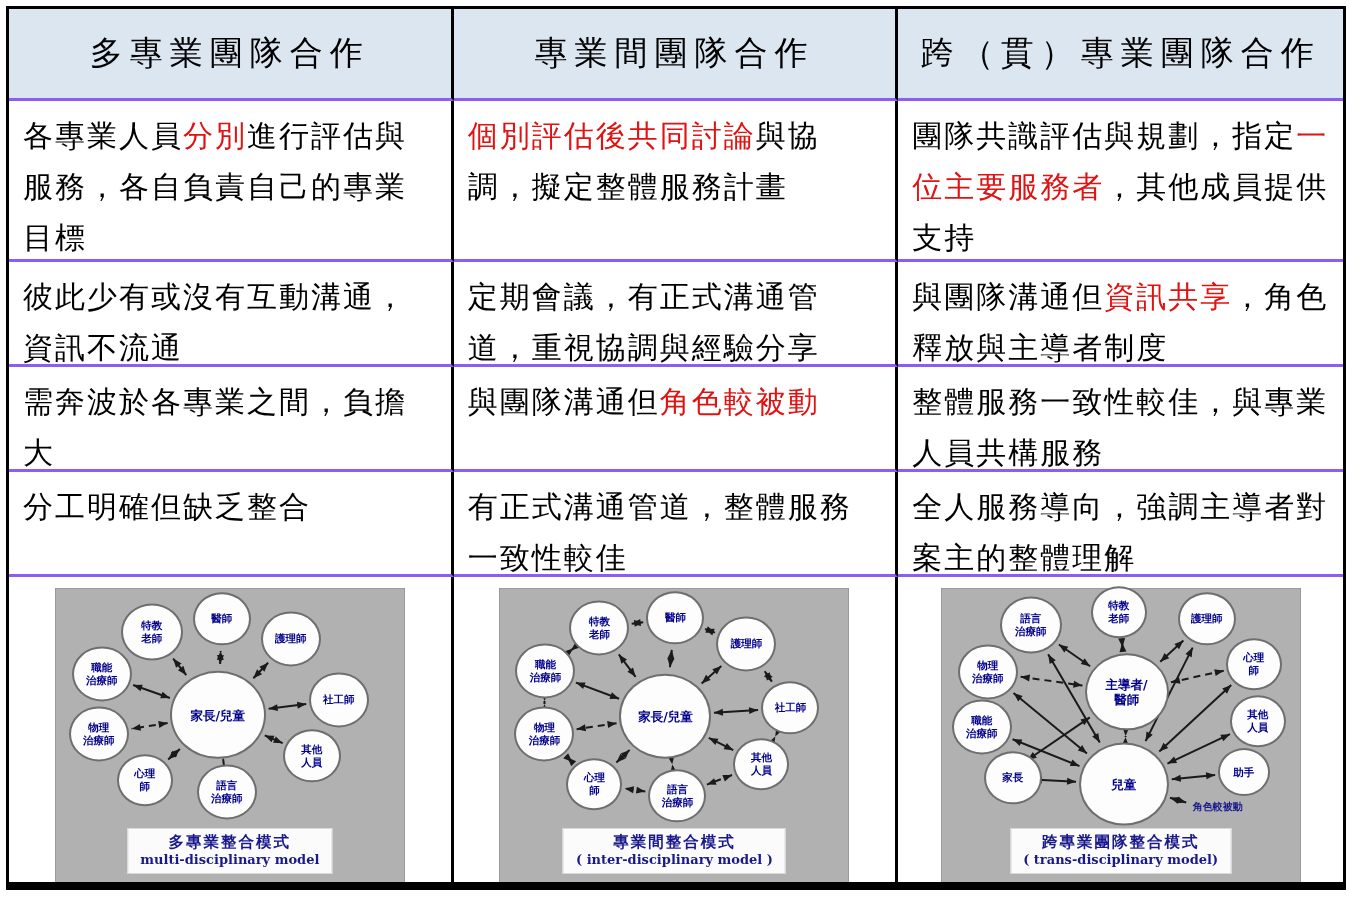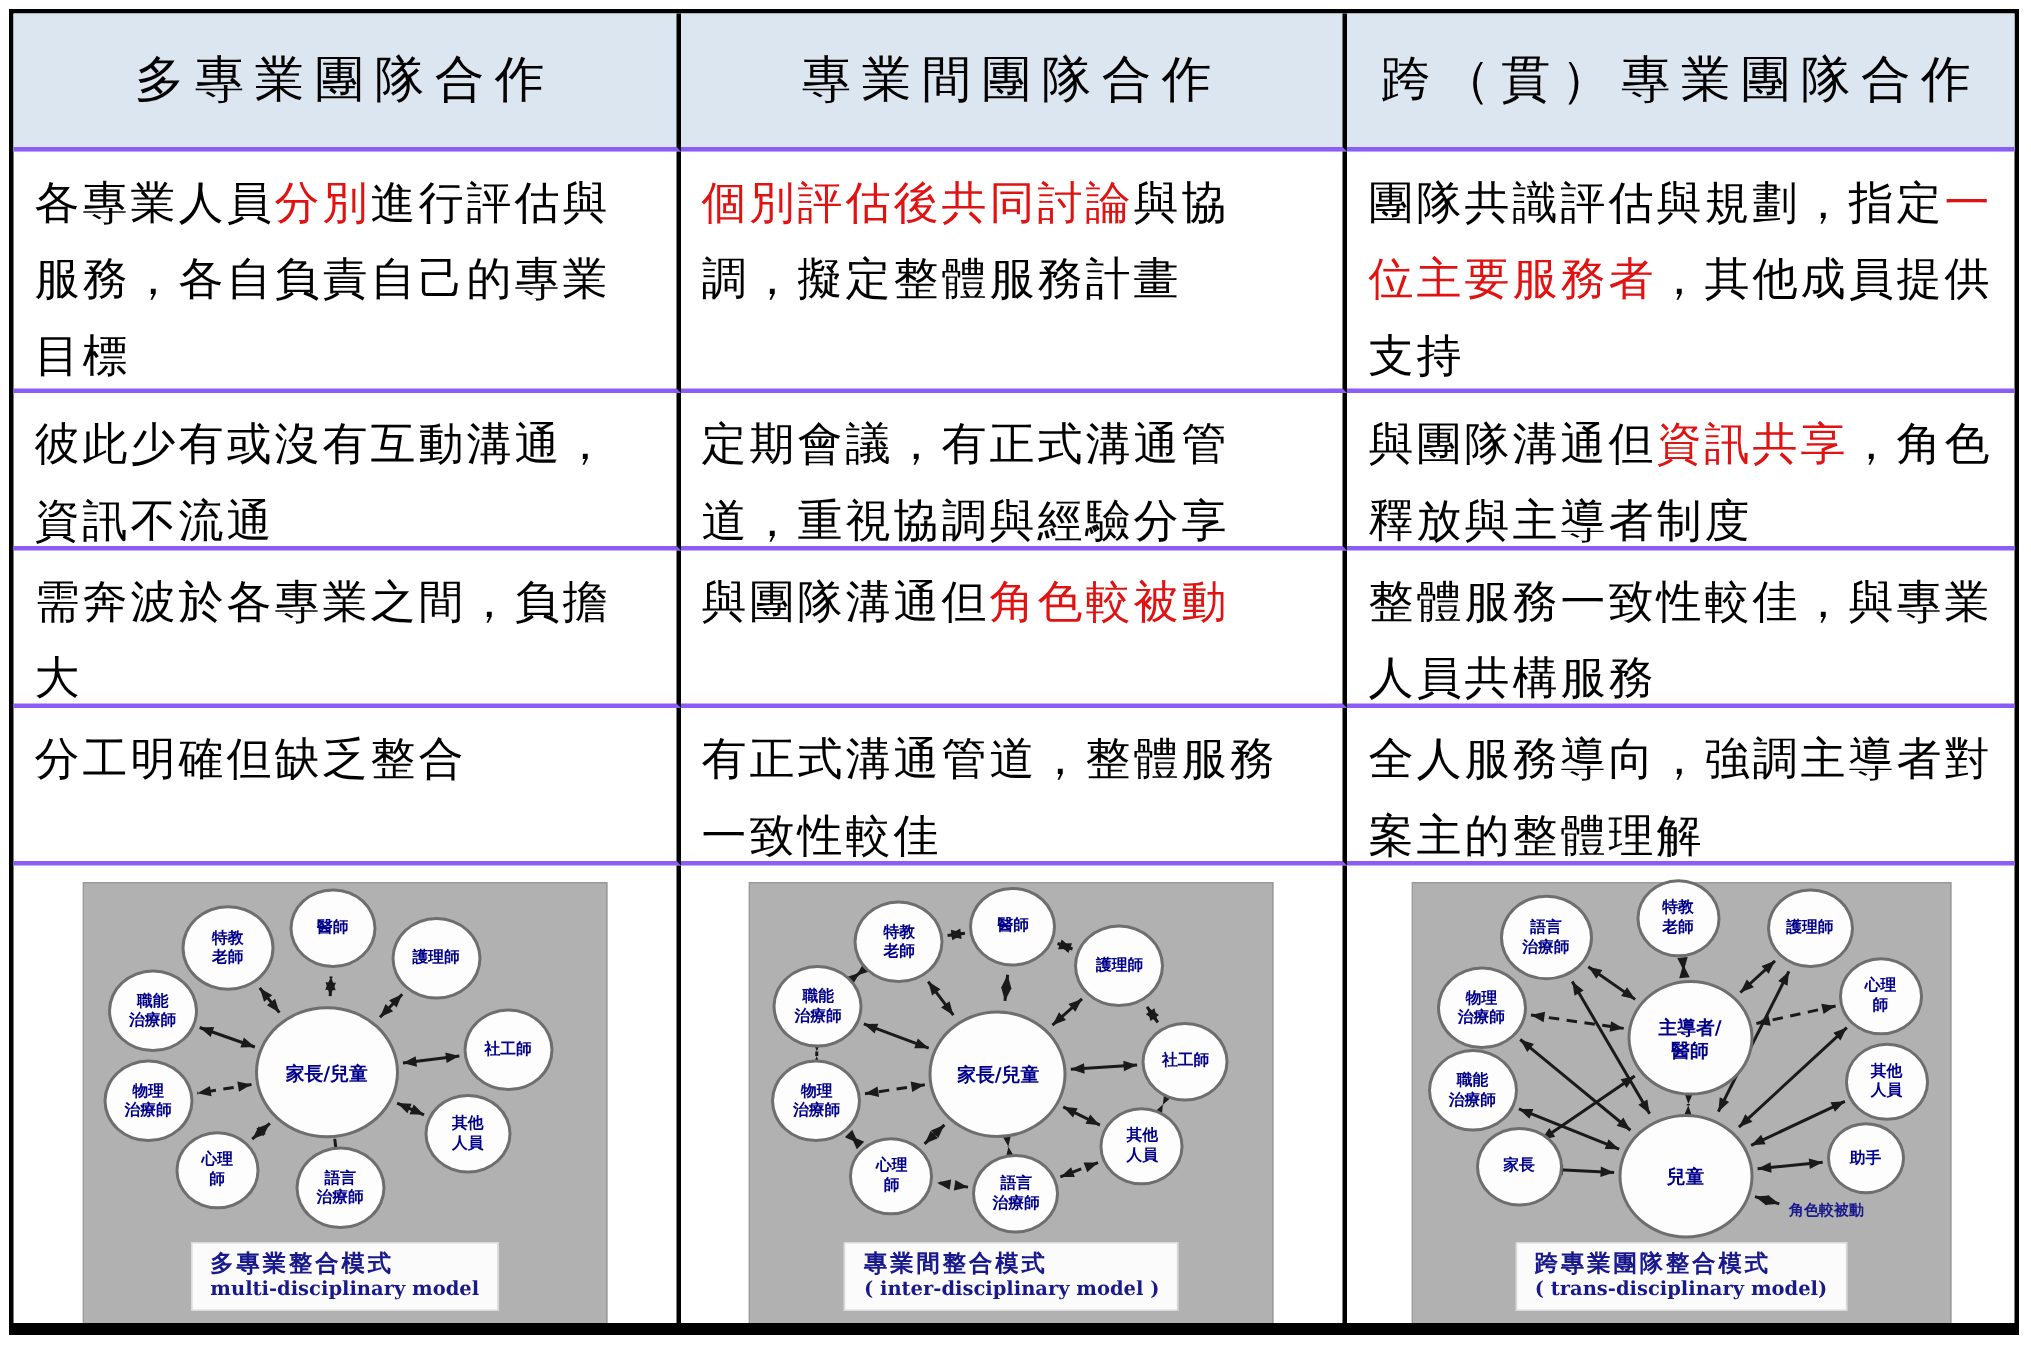--- a/index.html
+++ b/index.html
@@ -18,21 +18,21 @@
   .t-red{color:#e01212;}
   .dcell{display:flex;justify-content:center;align-items:flex-start;padding-top:11px;}
   .dbox{position:relative;background:#b1b1b1;box-shadow:0 0 0 1px #9a9a9a inset;}
   .dbox svg{position:absolute;left:0;top:0;}
   .dnode{position:absolute;transform:translate(-50%,-50%);background:#fdfdfd;border:2px solid #6e6e6e;
     border-radius:50%;display:flex;align-items:center;justify-content:center;text-align:center;
     color:#00008b;font-weight:bold;font-size:10.5px;line-height:1.2;white-space:pre-line;
     font-family:"DejaVu Sans","Liberation Sans",sans-serif;box-sizing:border-box;}
   .dnode.center{font-size:12.5px;}
   .dcaption{position:absolute;transform:translateX(-50%);background:#fbfbfb;border:1px solid #d9d9d9;
-    padding:3px 12px 4px 12px;color:#19198c;font-weight:bold;line-height:1.3;
+    padding:3px 12px 4px 12px;text-align:center;color:#19198c;font-weight:bold;line-height:1.3;
     white-space:nowrap;}
   .dcaption .zh{display:block;font-size:15.5px;letter-spacing:2px;}
   .dcaption .en{display:block;font-size:13px;}
   .dannot{position:absolute;color:#19198c;font-weight:bold;font-size:10px;
     font-family:"DejaVu Sans","Liberation Sans",sans-serif;}
 </style>
 </head>
 <body>
 
 <div id="stage">

